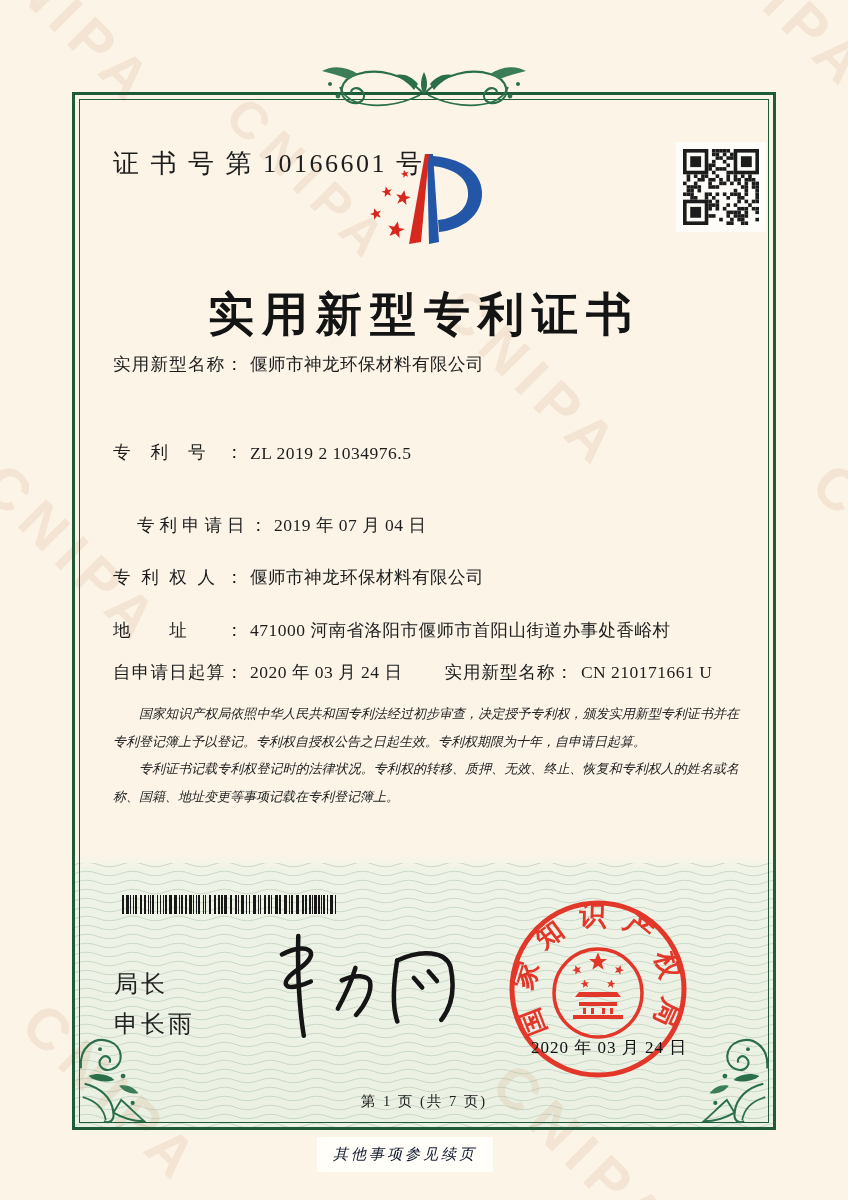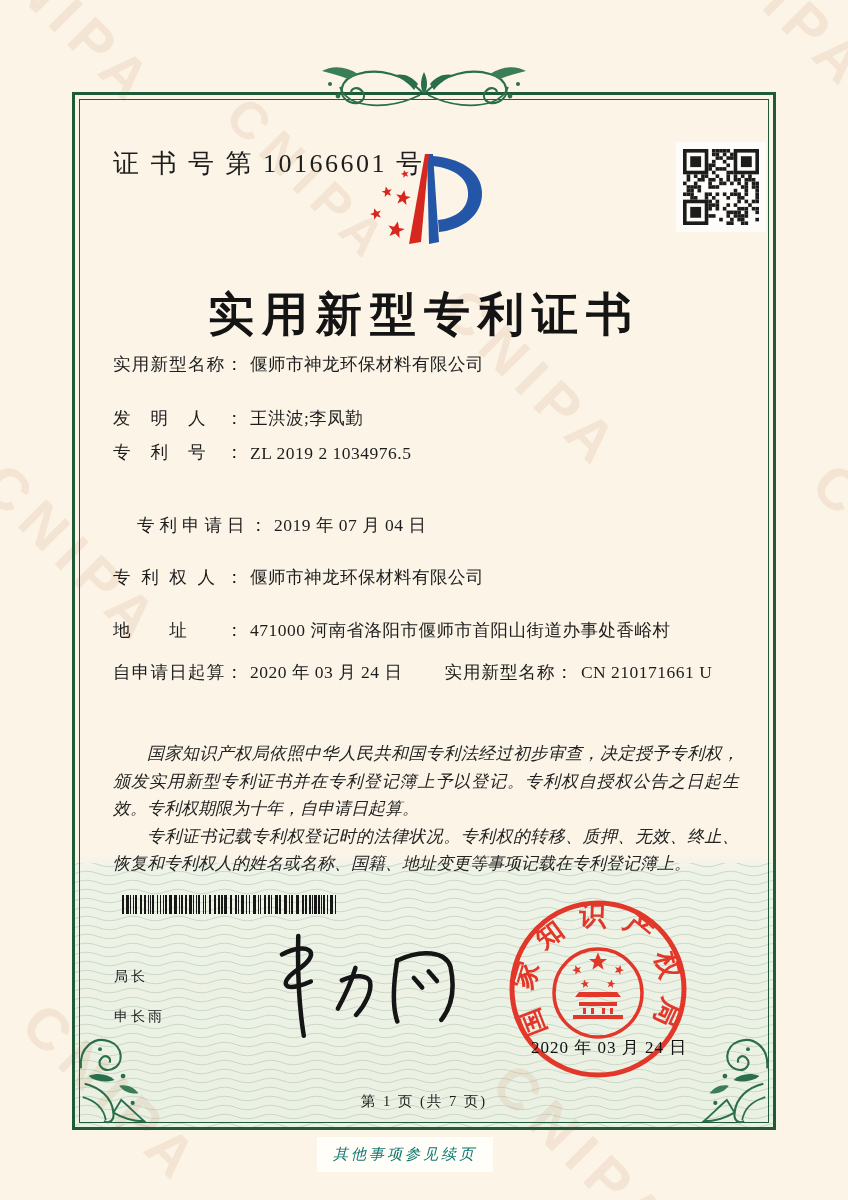--- a/index.html
+++ b/index.html
@@ -40,36 +40,35 @@
   .flabel{
     display:inline-block;width:130px;text-align:justify;text-align-last:justify;
     vertical-align:bottom;
   }
   .fvalue{margin-left:7px;letter-spacing:0.5px;}
   .frow .second{margin-left:42px;}
   .frow .flabel2{display:inline-block;letter-spacing:1px;}
   
   .body-text{
     position:absolute;left:113px;top:700px;width:626px;z-index:5;
-    font-size:17px;line-height:27.5px;text-align:justify;color:#222;
+    font-size:13px;line-height:27.5px;text-align:justify;color:#222;
     font-style:italic;
-    margin-top:40px;
   }
   .body-text p{margin:0;text-indent:2em;}
   
   .barcode{position:absolute;left:122px;top:895px;z-index:5;}
   .sig-label{position:absolute;left:114px;font-family:Liberation Sans, sans-serif;
-    font-size:14px;letter-spacing:3px;color:#222;z-index:5;}
+    font-size:24px;letter-spacing:3px;color:#222;z-index:5;}
   .signature{position:absolute;left:238px;top:922px;z-index:6;}
   .seal{position:absolute;left:505px;top:896px;z-index:6;}
   .seal-date{position:absolute;left:531px;top:1036px;z-index:7;font-size:17px;letter-spacing:1px;color:#111;}
   .page-num{position:absolute;left:0;top:1092px;width:100%;text-align:center;font-size:14.5px;letter-spacing:2px;z-index:5;}
   .footer-note{
     position:absolute;left:405px;top:1137px;transform:translateX(-50%);z-index:5;
-    background:#fffef9;padding:8px 16px;font-size:15px;letter-spacing:3px;color:#0f766e;
+    background:#fffef9;padding:8px 16px;font-size:15px;letter-spacing:3px;color:#0f172a;
     font-style:italic;white-space:nowrap;
   }
   .hidden-defs{position:absolute;width:0;height:0;overflow:hidden;}
 </style>
 </head>
 <body>
 
 <div class="page">
 
   <svg class="hidden-defs" aria-hidden="true">
@@ -301,23 +300,20 @@
         <rect x="57.904761904761905" y="72.38095238095238" width="3.619047619047619" height="3.619047619047619" fill="#1c1c1c"></rect>
         <rect x="61.523809523809526" y="72.38095238095238" width="3.619047619047619" height="3.619047619047619" fill="#1c1c1c"></rect>
       </svg>
   </div>
 
   <div class="doc-title">实用新型专利证书</div>
 
   <div class="frow" style="top:352px;">
     <span class="flabel">实用新型名称：</span><span class="fvalue">偃师市神龙环保材料有限公司</span>
   </div>
-  <div class="frow" style="top:406px;">
-    <span class="flabel">发明人：</span><span class="fvalue">王洪波;李凤勤</span>
-  </div>
   <div class="frow" style="top:440px;">
     <span class="flabel">专利号：</span><span class="fvalue">ZL 2019 2 1034976.5</span>
   </div>
   <div class="frow" style="top:513px;margin-left:24px;">
     <span class="flabel">专利申请日：</span><span class="fvalue">2019 年 07 月 04 日</span>
   </div>
   <div class="frow" style="top:565px;">
     <span class="flabel">专利权人：</span><span class="fvalue">偃师市神龙环保材料有限公司</span>
   </div>
   <div class="frow" style="top:618px;">

